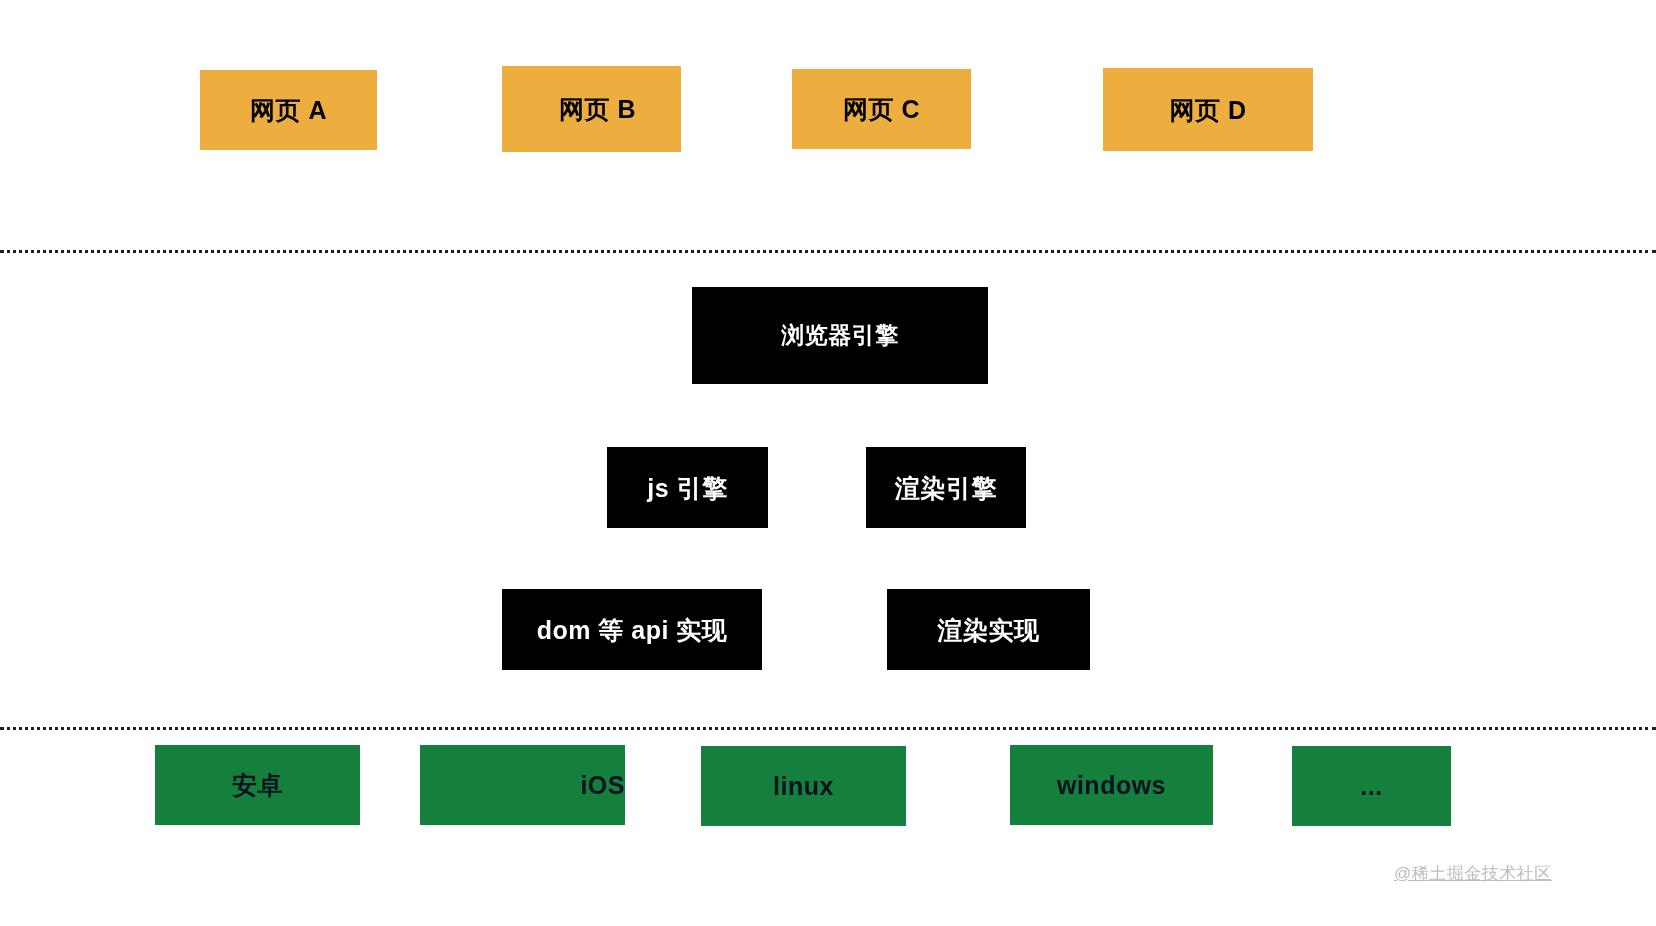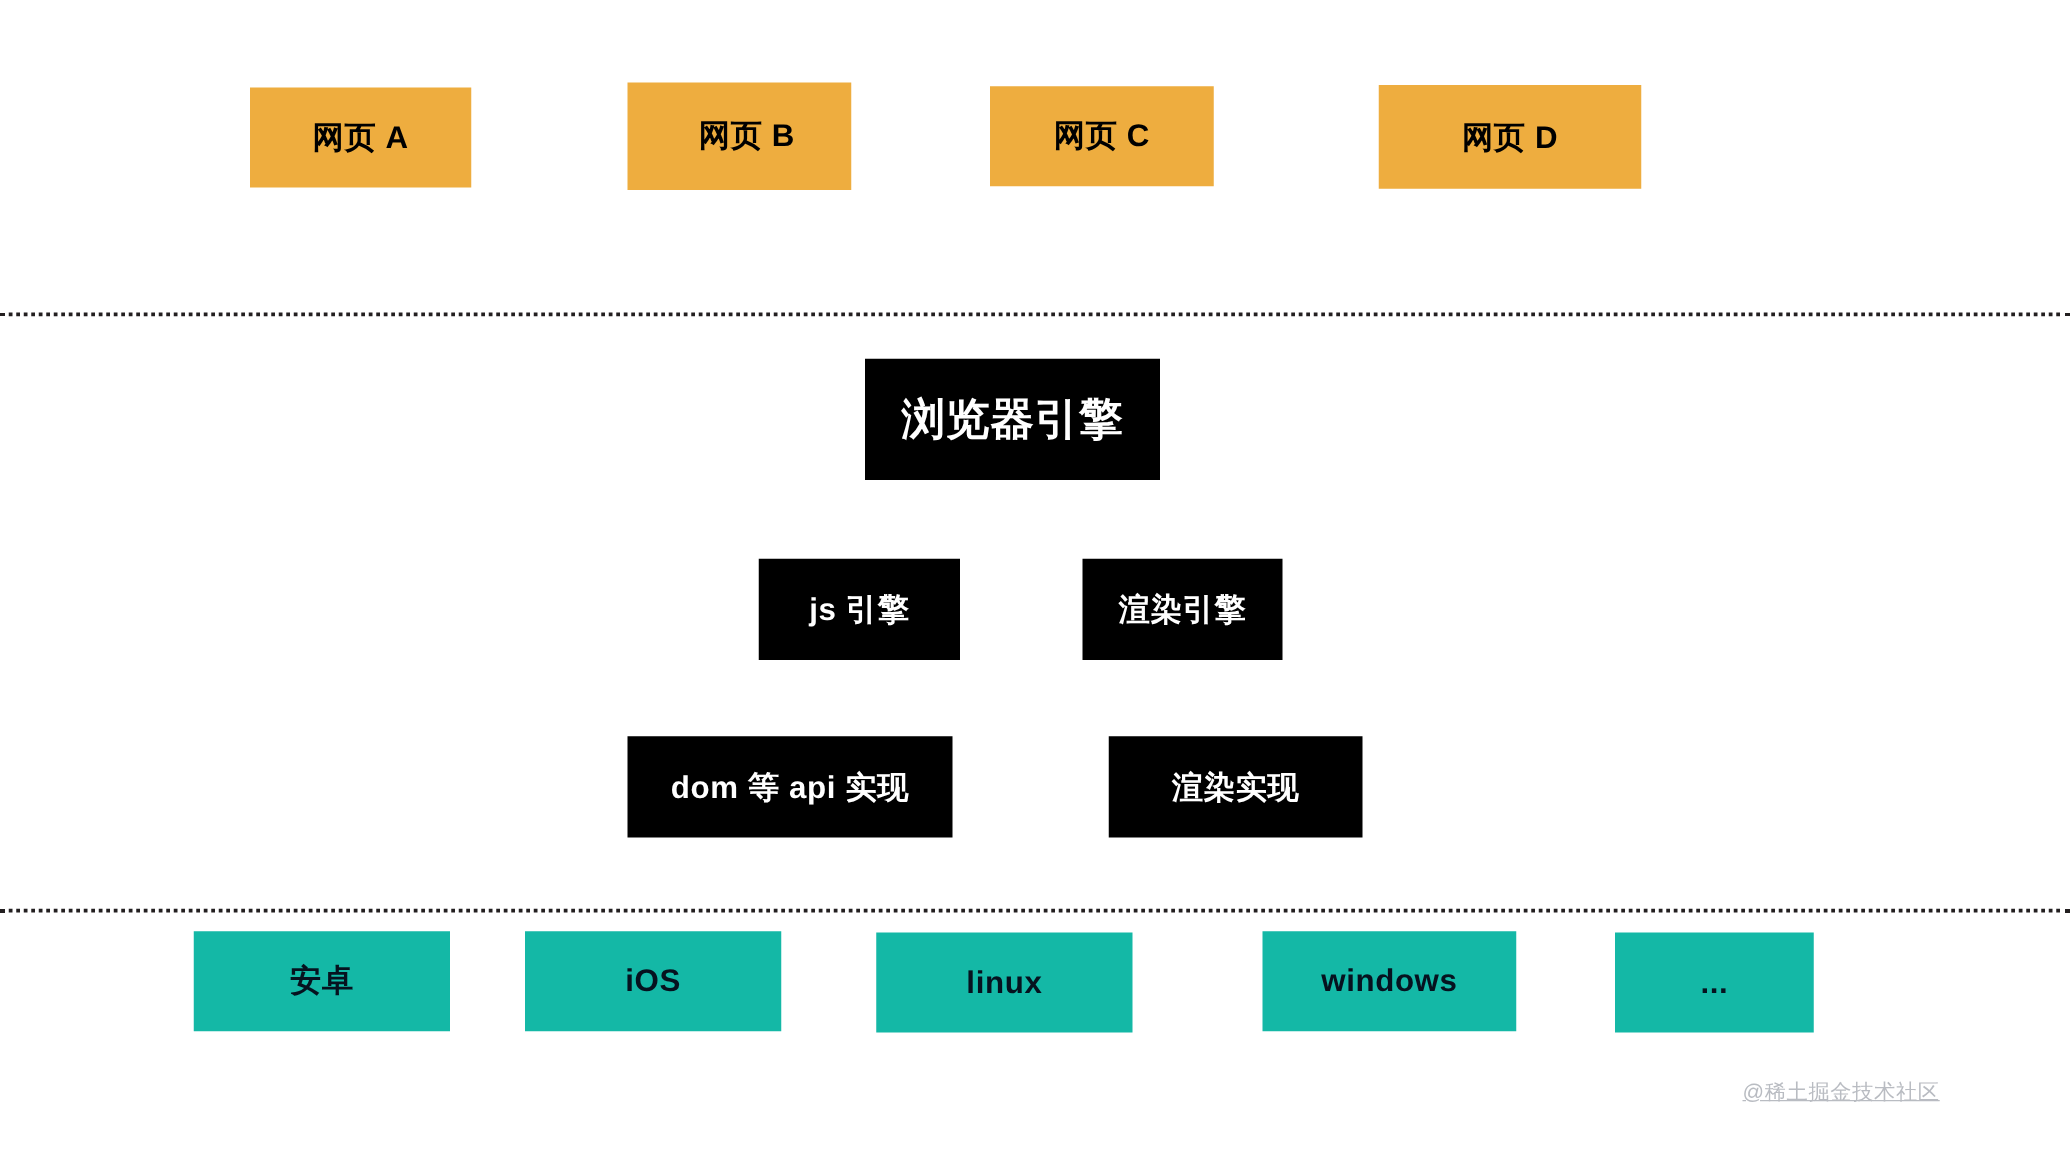--- a/index.html
+++ b/index.html
@@ -38,21 +38,21 @@
   }
 
   .node-engine {
     background: #000000;
     color: #ffffff;
     font-weight: 700;
     letter-spacing: 0.5px;
   }
 
   .node-os {
-    background: #14b8a6;
+    background: #15803d;
     color: #06121f;
     font-weight: 700;
     font-size: 25px;
     letter-spacing: 0.5px;
   }
 
   .divider {
     position: absolute;
     left: 0;
     width: 1656px;
@@ -82,42 +82,42 @@
   </div>
   <div class="node node-web" style="left:792px; top:69px; width:179px; height:80px; font-size:25px;">
     <span>网页 C</span>
   </div>
   <div class="node node-web" style="left:1103px; top:68px; width:210px; height:83px; font-size:25px;">
     <span>网页 D</span>
   </div>
 
   <div class="divider" style="top:250px;"></div>
 
-  <div class="node node-engine" style="left:692px; top:287px; width:236px; height:97px; font-size:35px;">
+  <div class="node node-engine" style="left:692px; top:287px; width:296px; height:97px; font-size:23px;">
     <span>浏览器引擎</span>
   </div>
   <div class="node node-engine" style="left:607px; top:447px; width:161px; height:81px; font-size:25px;">
     <span>js 引擎</span>
   </div>
   <div class="node node-engine" style="left:866px; top:447px; width:160px; height:81px; font-size:25px;">
     <span>渲染引擎</span>
   </div>
   <div class="node node-engine" style="left:502px; top:589px; width:260px; height:81px; font-size:25px;">
     <span>dom 等 api 实现</span>
   </div>
   <div class="node node-engine" style="left:887px; top:589px; width:203px; height:81px; font-size:25px;">
     <span>渲染实现</span>
   </div>
 
   <div class="divider" style="top:727px;"></div>
 
   <div class="node node-os" style="left:155px; top:745px; width:205px; height:80px; font-size:25px;">
     <span>安卓</span>
   </div>
-  <div class="node node-os" style="left:420px; top:745px; width:205px; height:80px; font-size:25px;">
+  <div class="node node-os" style="left:420px; top:745px; width:205px; height:80px; font-size:25px;justify-content:flex-end;">
     <span>iOS</span>
   </div>
   <div class="node node-os" style="left:701px; top:746px; width:205px; height:80px; font-size:25px;">
     <span>linux</span>
   </div>
   <div class="node node-os" style="left:1010px; top:745px; width:203px; height:80px; font-size:25px;">
     <span>windows</span>
   </div>
   <div class="node node-os" style="left:1292px; top:746px; width:159px; height:80px; font-size:25px;">
     <span>...</span>

